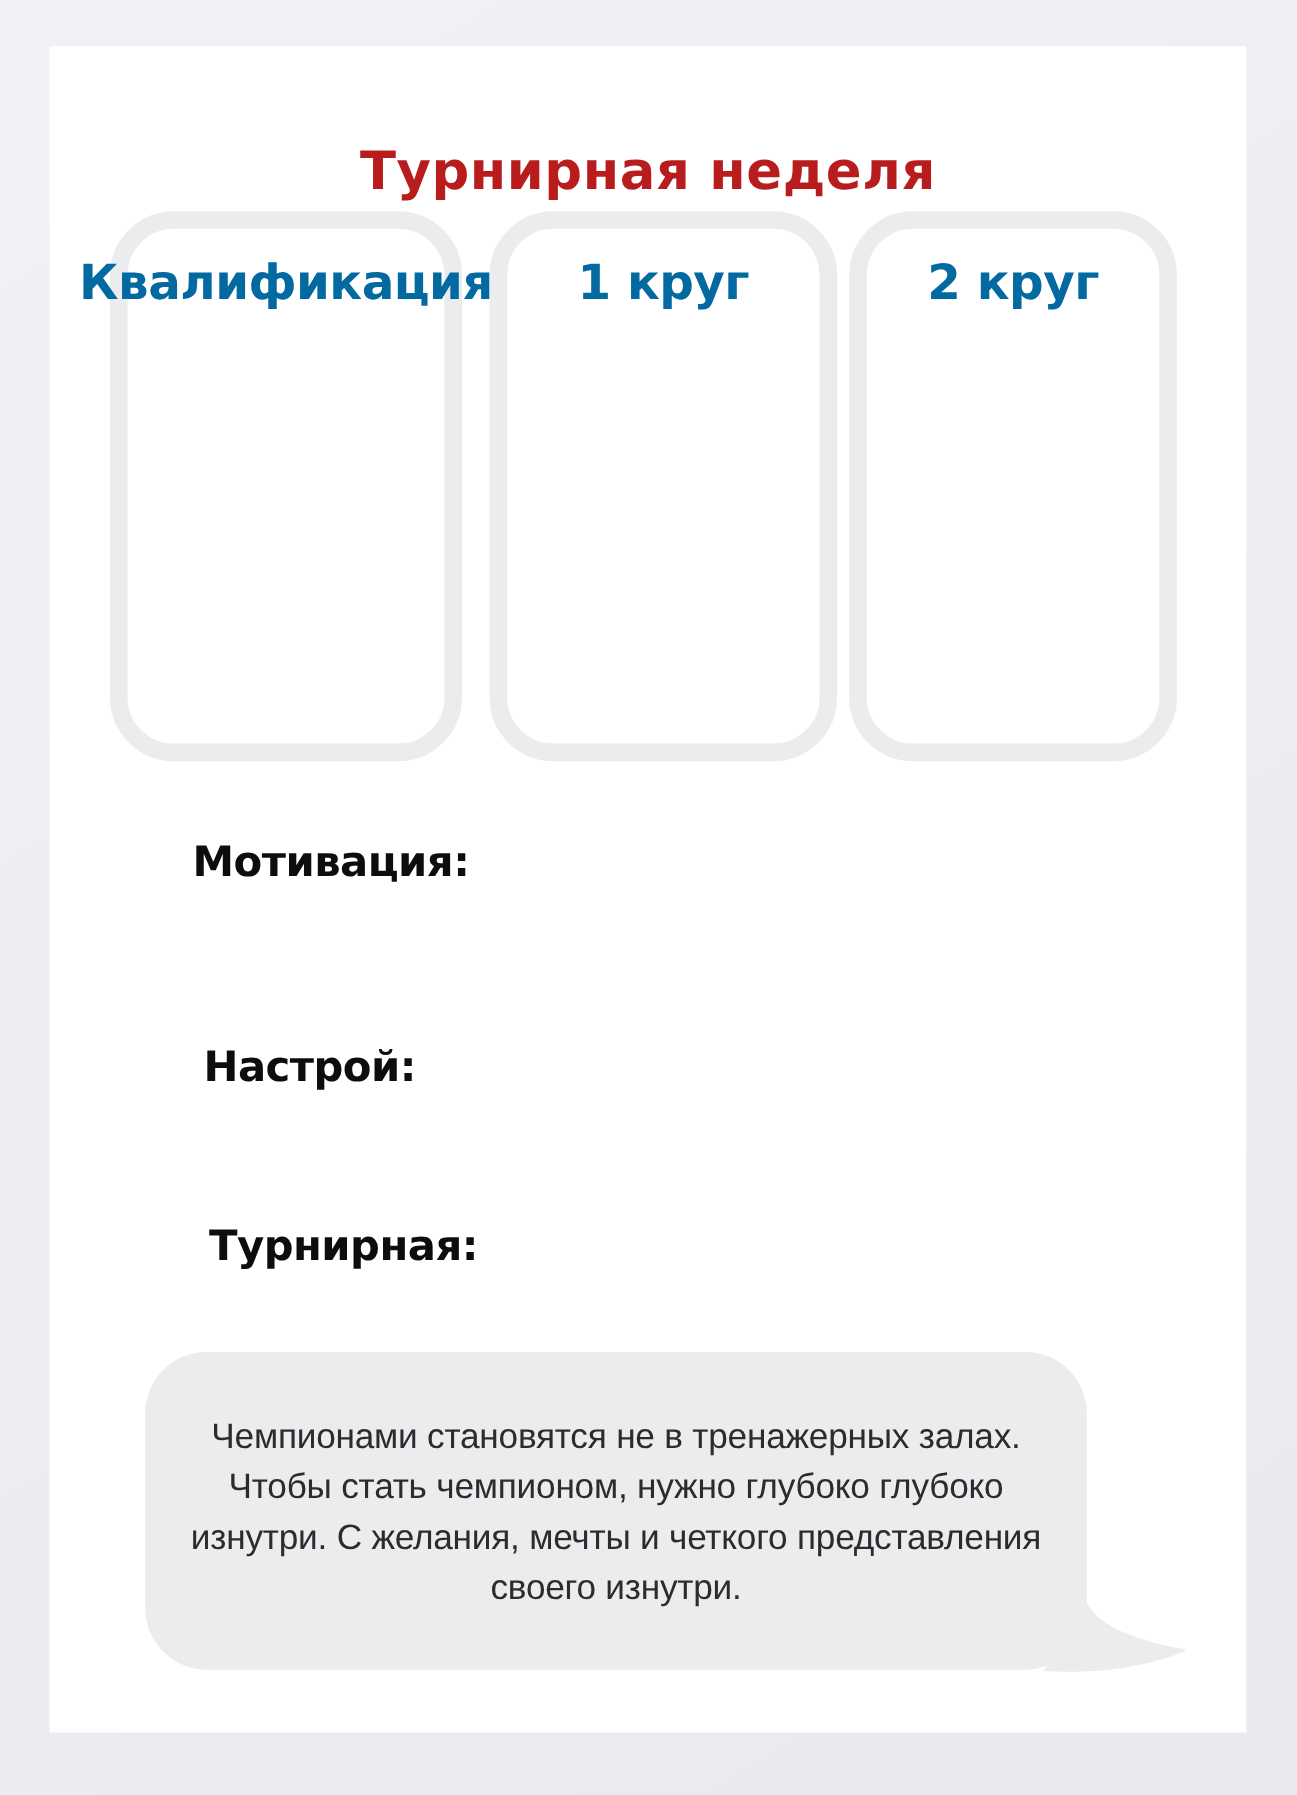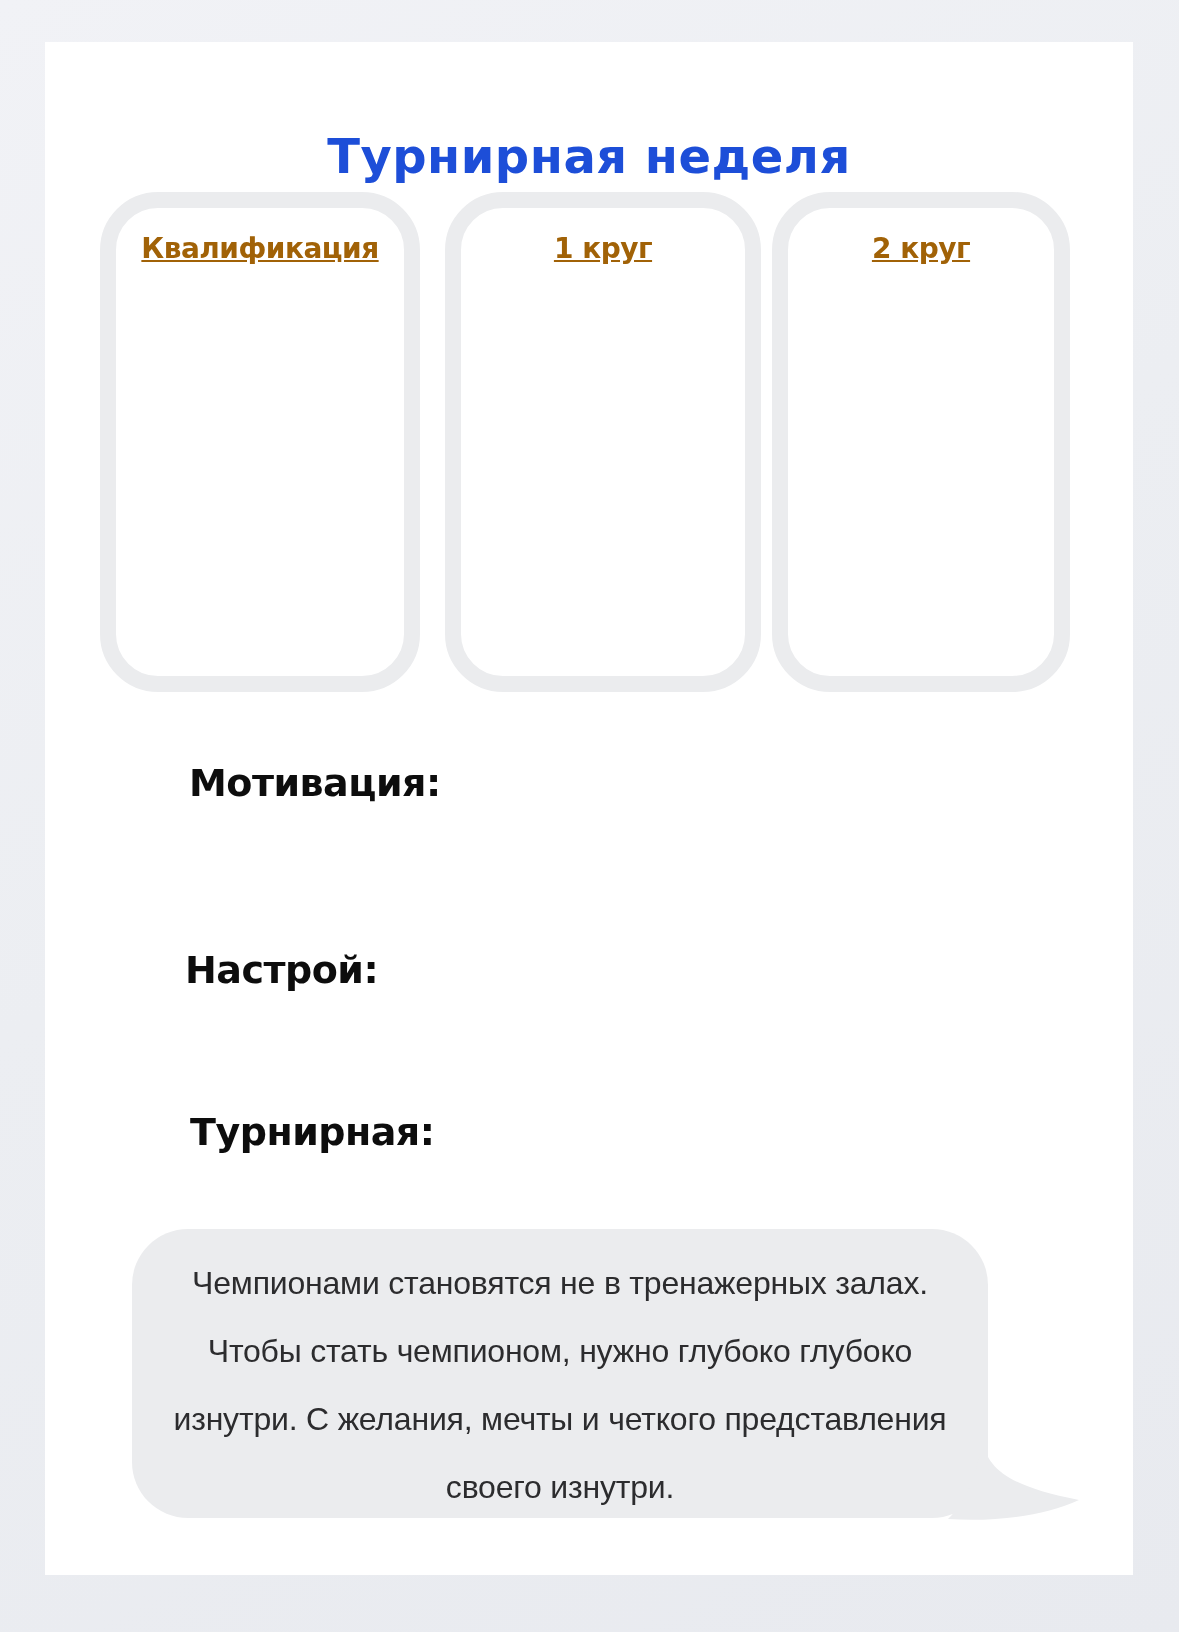--- a/index.html
+++ b/index.html
@@ -28,57 +28,56 @@
 
   .title {
     position: absolute;
     top: 86px;
     left: 0;
     width: 100%;
     text-align: center;
     font-size: 48px;
     font-weight: 700;
     letter-spacing: 0.5px;
-    color: #1d4ed8;
+    color: #b91c1c;
   }
 
   .box {
     position: absolute;
     top: 150px;
     height: 500px;
     background: #ffffff;
     border: 16px solid #ebecee;
     border-radius: 58px;
     display: flex;
     justify-content: center;
     align-items: flex-start;
     padding-top: 24px;
   }
   .box-1 { left: 55px;  width: 320px; }
   .box-2 { left: 400px; width: 316px; }
   .box-3 { left: 727px; width: 298px; text-align: right; }
 
   .box-label {
-    font-size: 28px;
+    font-size: 44px;
     font-weight: 700;
     letter-spacing: -0.5px;
-    color: #a16207;
+    color: #0369a1;
     white-space: nowrap;
-    text-decoration: underline;
   }
 
   .field {
     position: absolute;
     font-size: 38px;
     font-weight: 700;
     letter-spacing: -0.5px;
     color: #0d0d0d;
     line-height: 1;
   }
-  .field-motivation { left: 144px; top: 722px; }
+  .field-motivation { left: 130px; top: 722px; }
   .field-mindset    { left: 140px; top: 892px; margin-top: 17px; }
   .field-result     { left: 145px; top: 1071px; }
 
   .bubble {
     position: absolute;
     left: 87px;
     top: 1187px;
     width: 856px;
     height: 289px;
     background: #ebecee;
@@ -90,21 +89,20 @@
   }
 
   .quote-line {
     font-family: "Liberation Sans", sans-serif;
     font-size: 32px;
     line-height: 46px;
     letter-spacing: -0.2px;
     color: #2c2c2e;
     white-space: nowrap;
     text-align: center;
-    margin-top: 22px;
   }
 
   .bubble-tail {
     position: absolute;
     left: 895px;
     top: 1398px;
     width: 140px;
     height: 85px;
     overflow: visible;
   }

